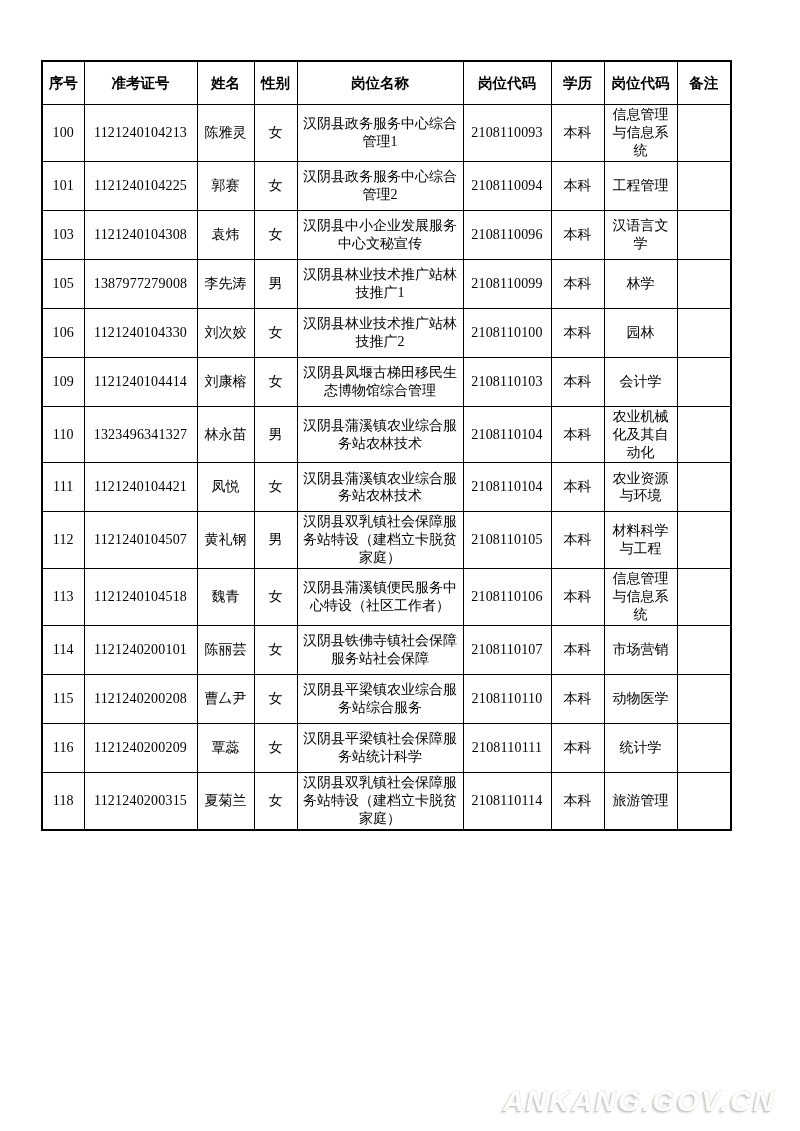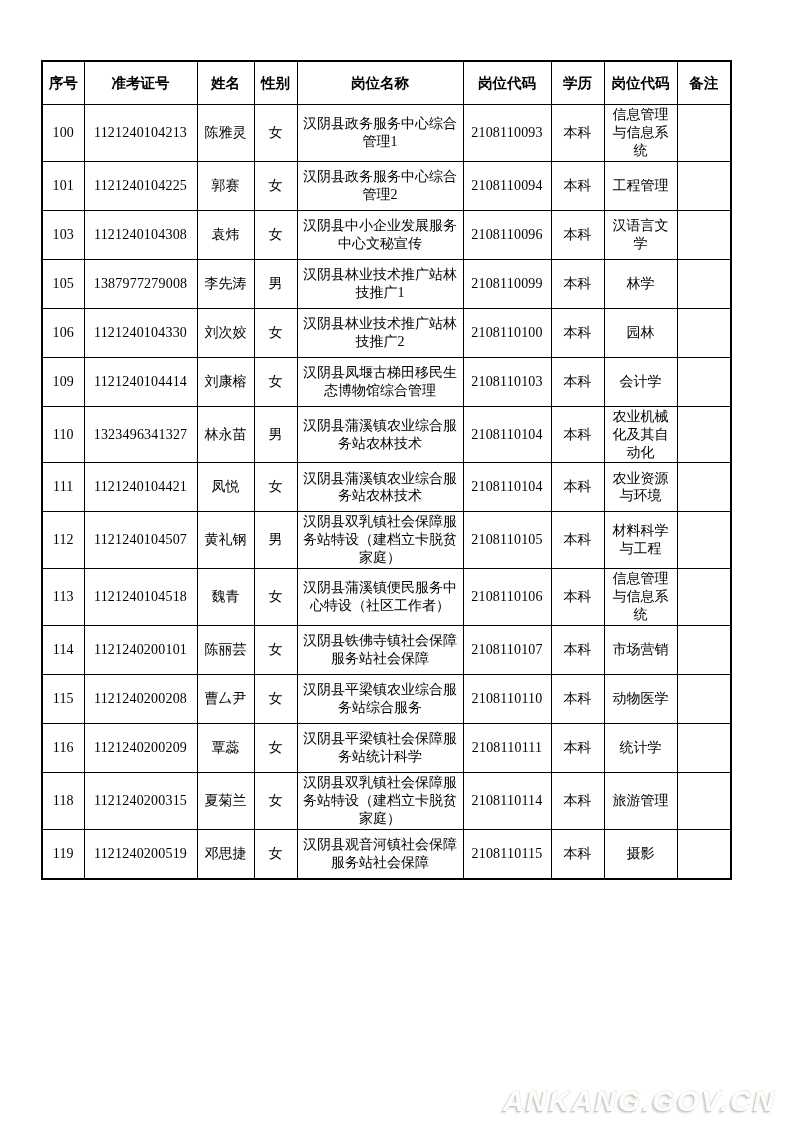--- a/index.html
+++ b/index.html
@@ -251,29 +251,18 @@
           <td class="cell-no">118</td>
           <td class="cell-ticket">1121240200315</td>
           <td class="cell-name">夏菊兰</td>
           <td class="cell-gender">女</td>
           <td class="cell-position">汉阴县双乳镇社会保障服务站特设（建档立卡脱贫家庭）</td>
           <td class="cell-code">2108110114</td>
           <td class="cell-education">本科</td>
           <td class="cell-major">旅游管理</td>
           <td class="cell-note"></td>
         </tr>
-        <tr>
-          <td class="cell-no">119</td>
-          <td class="cell-ticket">1121240200519</td>
-          <td class="cell-name">邓思捷</td>
-          <td class="cell-gender">女</td>
-          <td class="cell-position">汉阴县观音河镇社会保障服务站社会保障</td>
-          <td class="cell-code">2108110115</td>
-          <td class="cell-education">本科</td>
-          <td class="cell-major">摄影</td>
-          <td class="cell-note"></td>
-        </tr>
       </tbody>
   </table>
 
   <div class="watermark">ANKANG.GOV.CN</div>
 
 </div>
 
 </body></html>

